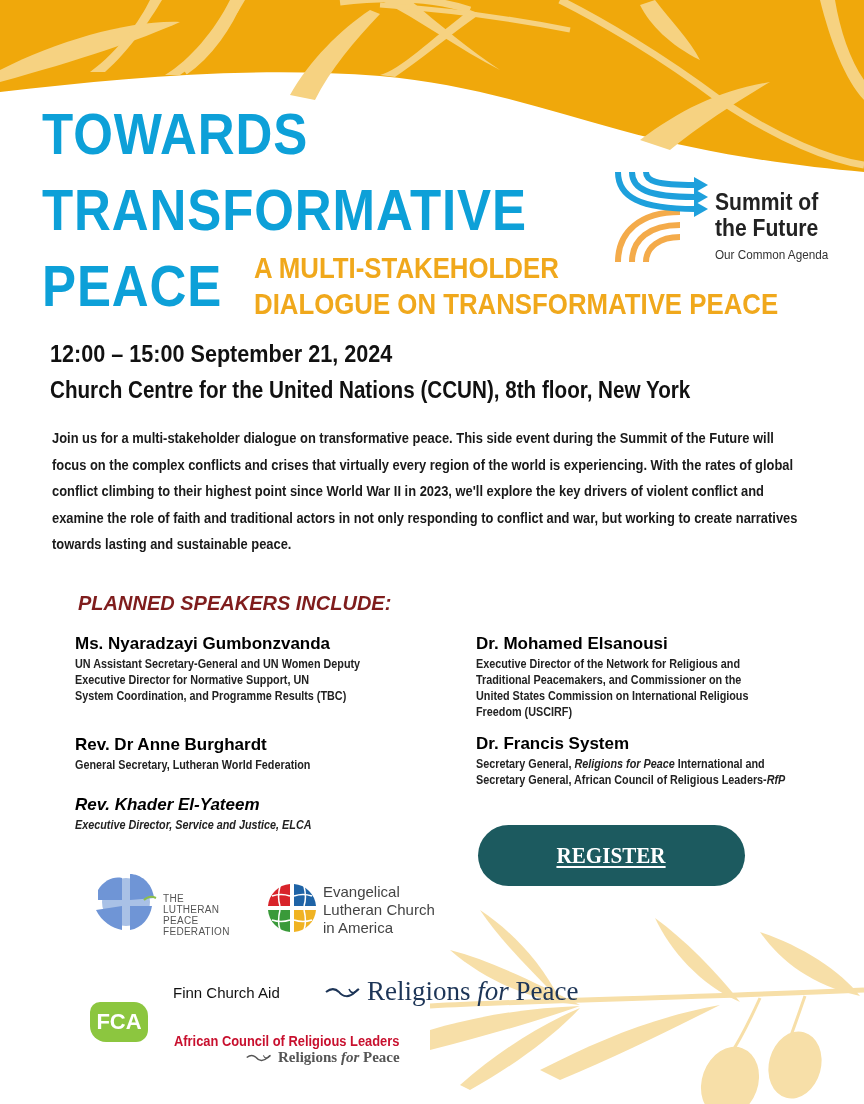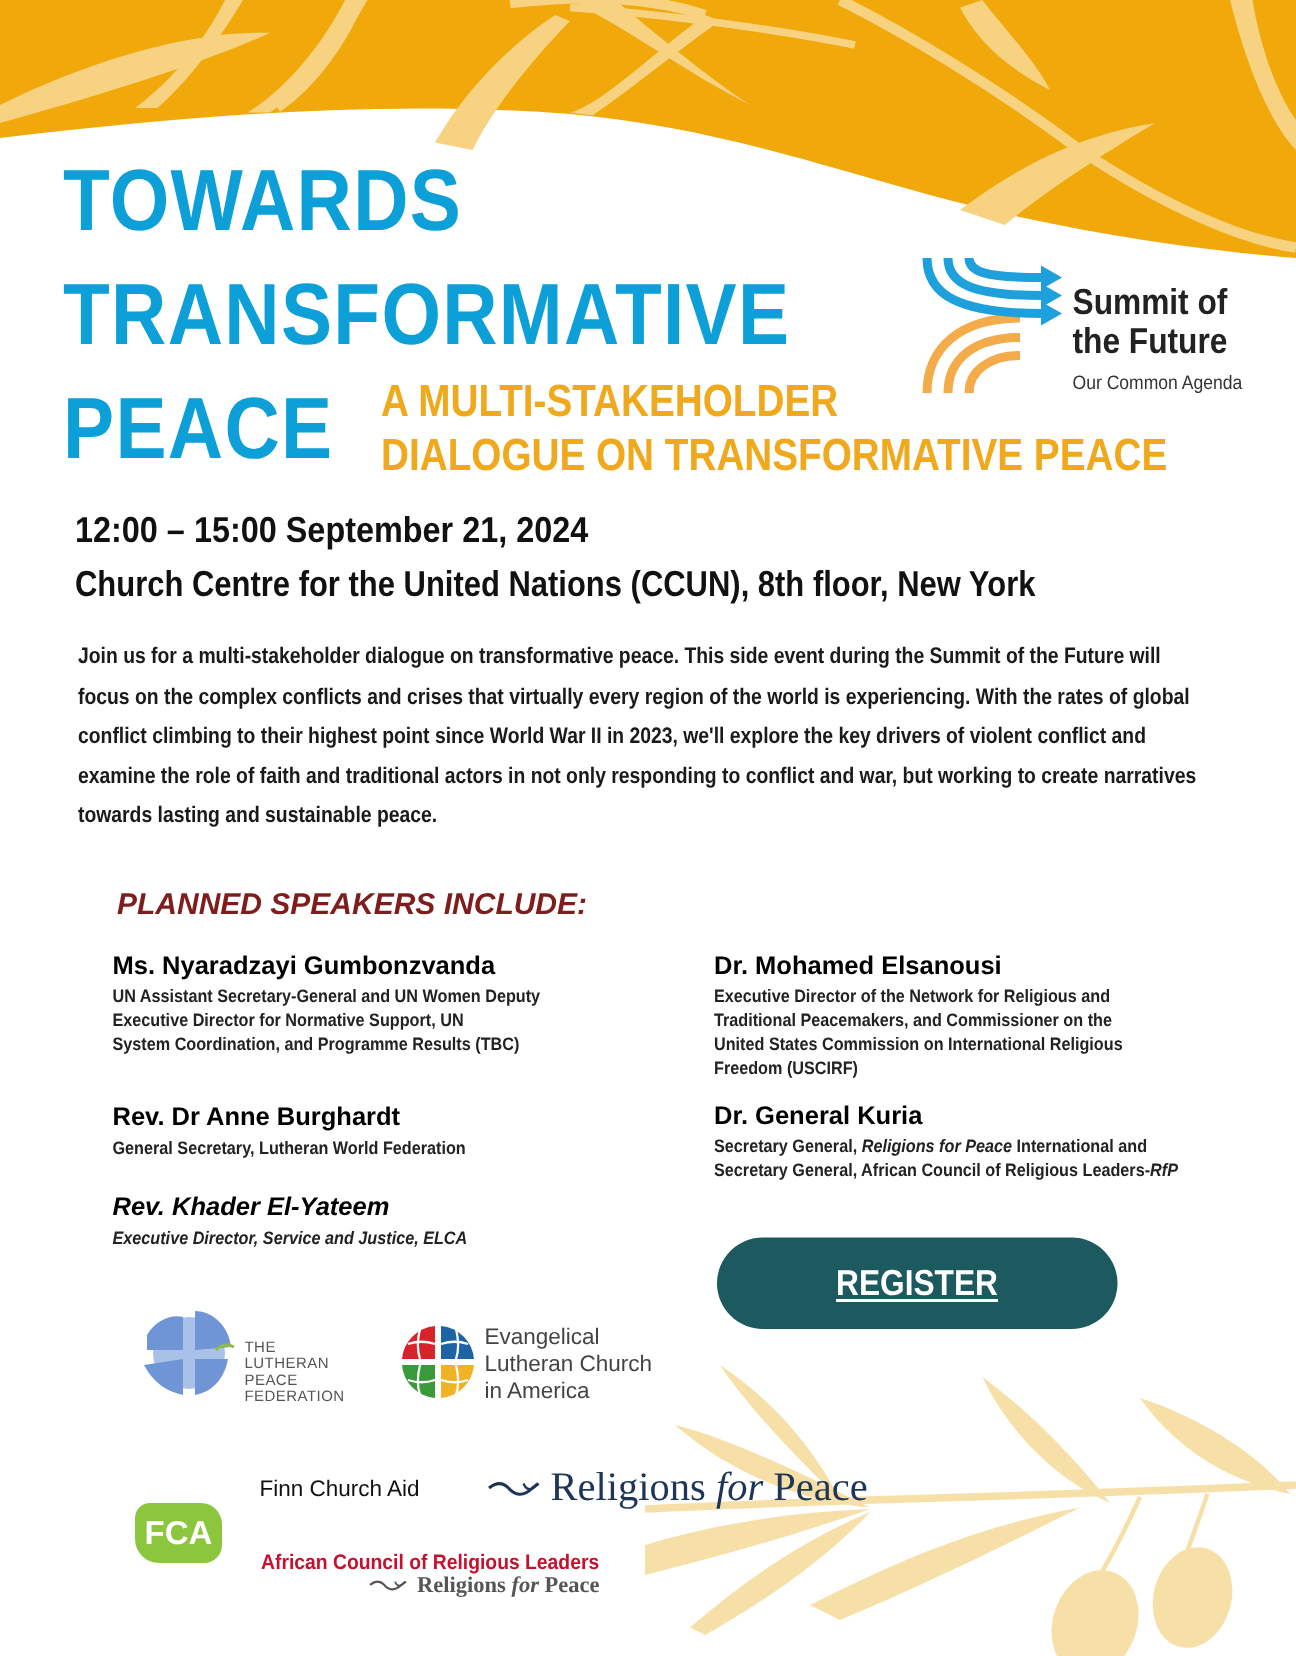--- a/index.html
+++ b/index.html
@@ -34,21 +34,21 @@
 
     .speakers-heading { position: absolute; left: 78px; top: 592px; font-weight: bold; font-style: italic; font-size: 20px;
       color: #7f1d1d; white-space: nowrap; z-index: 2; }
 
     .speaker { position: absolute; z-index: 2; }
     .speaker .sname { font-weight: bold; font-size: 17px; color: #000000; white-space: nowrap; line-height: 24px; }
     .speaker .srole { font-weight: bold; font-size: 12px; line-height: 16px; color: #222; transform: scaleX(0.9); transform-origin: left top; }
     .speaker .srole i { font-style: italic; }
 
     .register { position: absolute; left: 478px; top: 825px; width: 267px; height: 61px; border-radius: 31px;
-      background: #1c5a5f; display: flex; align-items: center; justify-content: center; z-index: 3; cursor: pointer; }
+      background: #1c5a5f; display: flex; align-items: center; justify-content: center; z-index: 3; cursor: pointer; font-family: Liberation Serif, serif; }
     .register span { color: #ffffff; font-weight: bold; font-size: 24px; text-decoration: underline; text-underline-offset: 3px;
       transform: scaleX(0.88); }
 
     .logo { position: absolute; z-index: 2; }
     .lwf-text { position: absolute; left: 163px; top: 893px; font-size: 10px; line-height: 11px; color: #555; letter-spacing: 0.3px; }
     .elca-text { position: absolute; left: 323px; top: 883px; font-size: 15px; line-height: 18px; color: #444; }
     .fca-badge { position: absolute; left: 90px; top: 974px; width: 58px; height: 40px; background: #8cc63f; border-radius: 10px 14px 12px 16px;
       color: #fff; font-weight: bold; font-size: 22px; display: flex; align-items: center; justify-content: center; z-index: 2; margin-top: 28px; }
     .fca-text { position: absolute; left: 173px; top: 984px; font-weight: normal; font-size: 15px; color: #111; white-space: nowrap; z-index: 2; }
     .rfp { position: absolute; left: 325px; top: 976px; font-family: "Liberation Serif", serif; font-size: 27px; color: #1d3557; white-space: nowrap; z-index: 2; }
@@ -164,21 +164,21 @@
   <div class="sname">Dr. Mohamed Elsanousi</div>
   <div class="srole">
     <div>Executive Director of the Network for Religious and</div>
     <div>Traditional Peacemakers, and Commissioner on the</div>
     <div>United States Commission on International Religious</div>
     <div>Freedom (USCIRF)</div>
   </div>
 </div>
 
 <div class="speaker" style="left:476px; top:732px;">
-  <div class="sname">Dr. General Kuria</div>
+  <div class="sname">Dr. Francis System</div>
   <div class="srole">
     <div><span>Secretary General, </span><i>Religions for Peace</i><span> International and</span></div>
     <div><span>Secretary General, African Council of Religious Leaders-</span><i>RfP</i></div>
   </div>
 </div>
 
 <a class="register">
   <span>REGISTER</span>
 </a>
 

